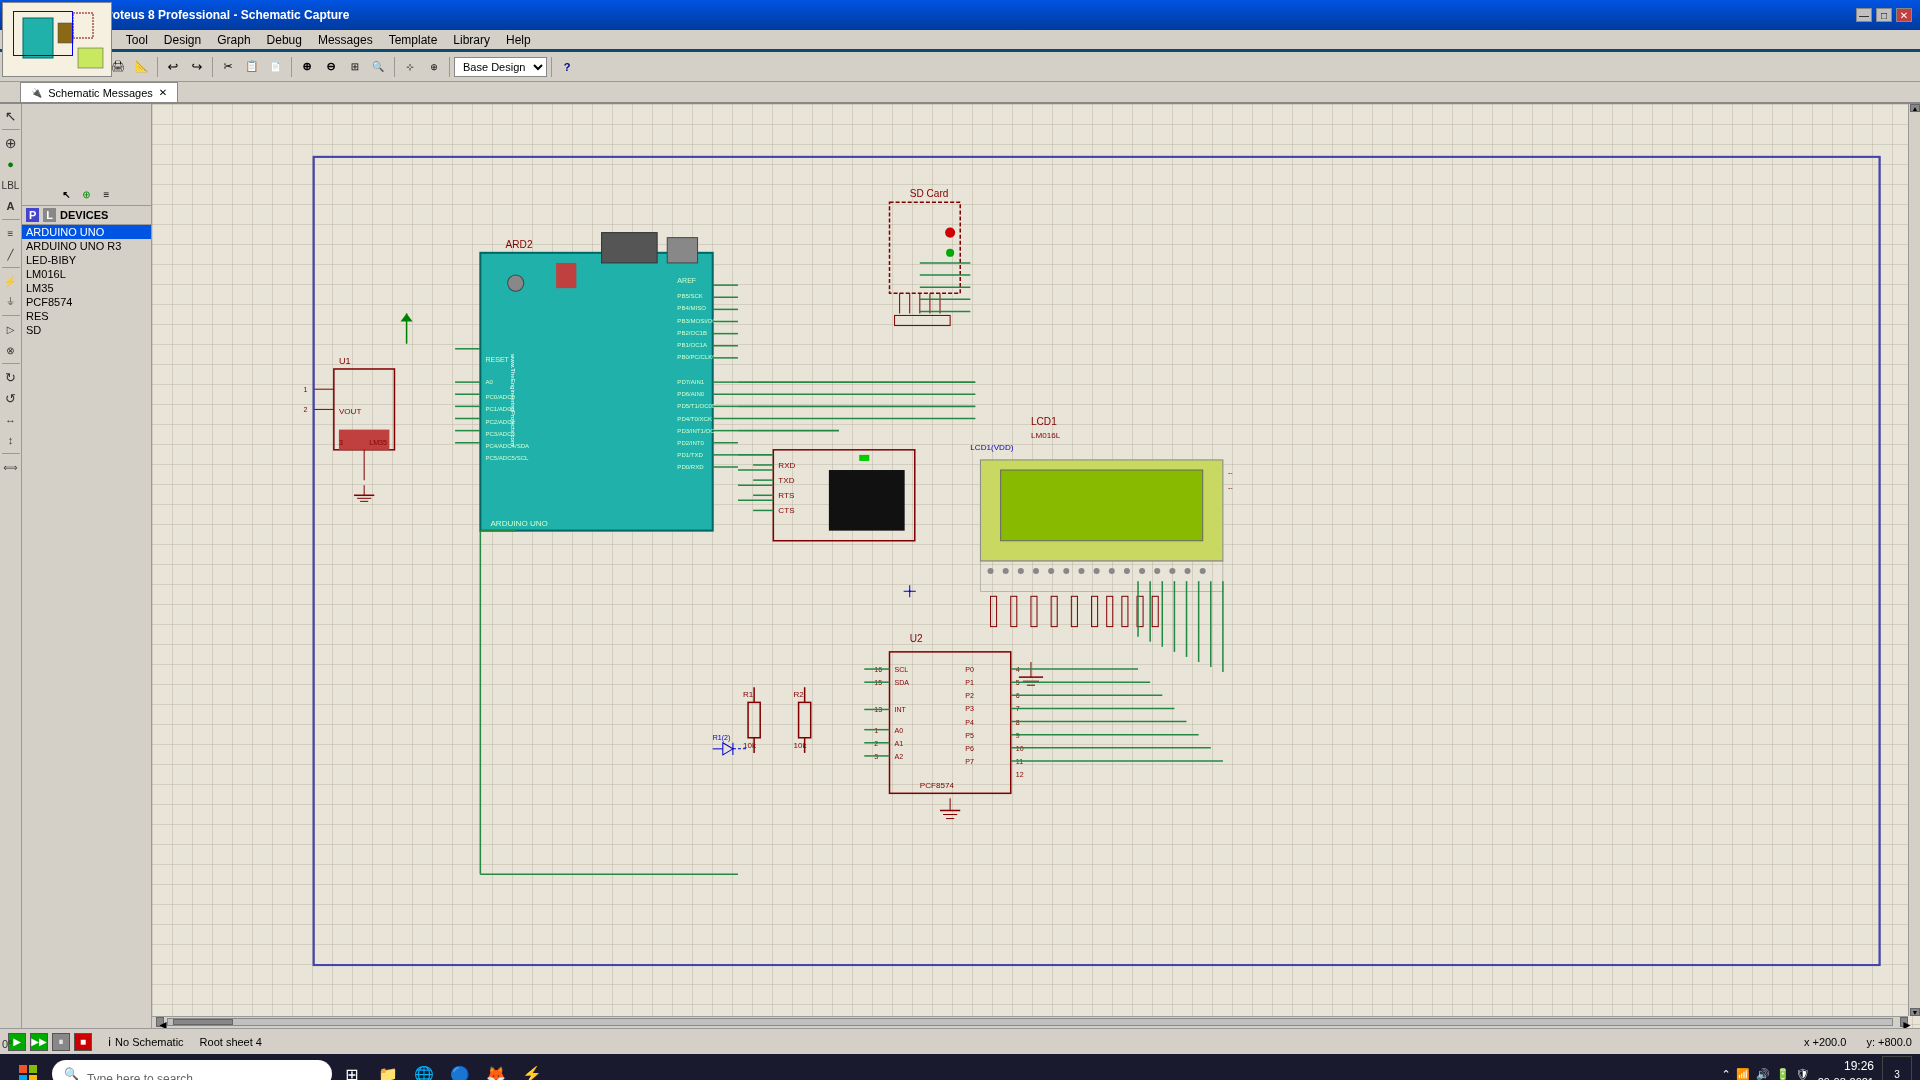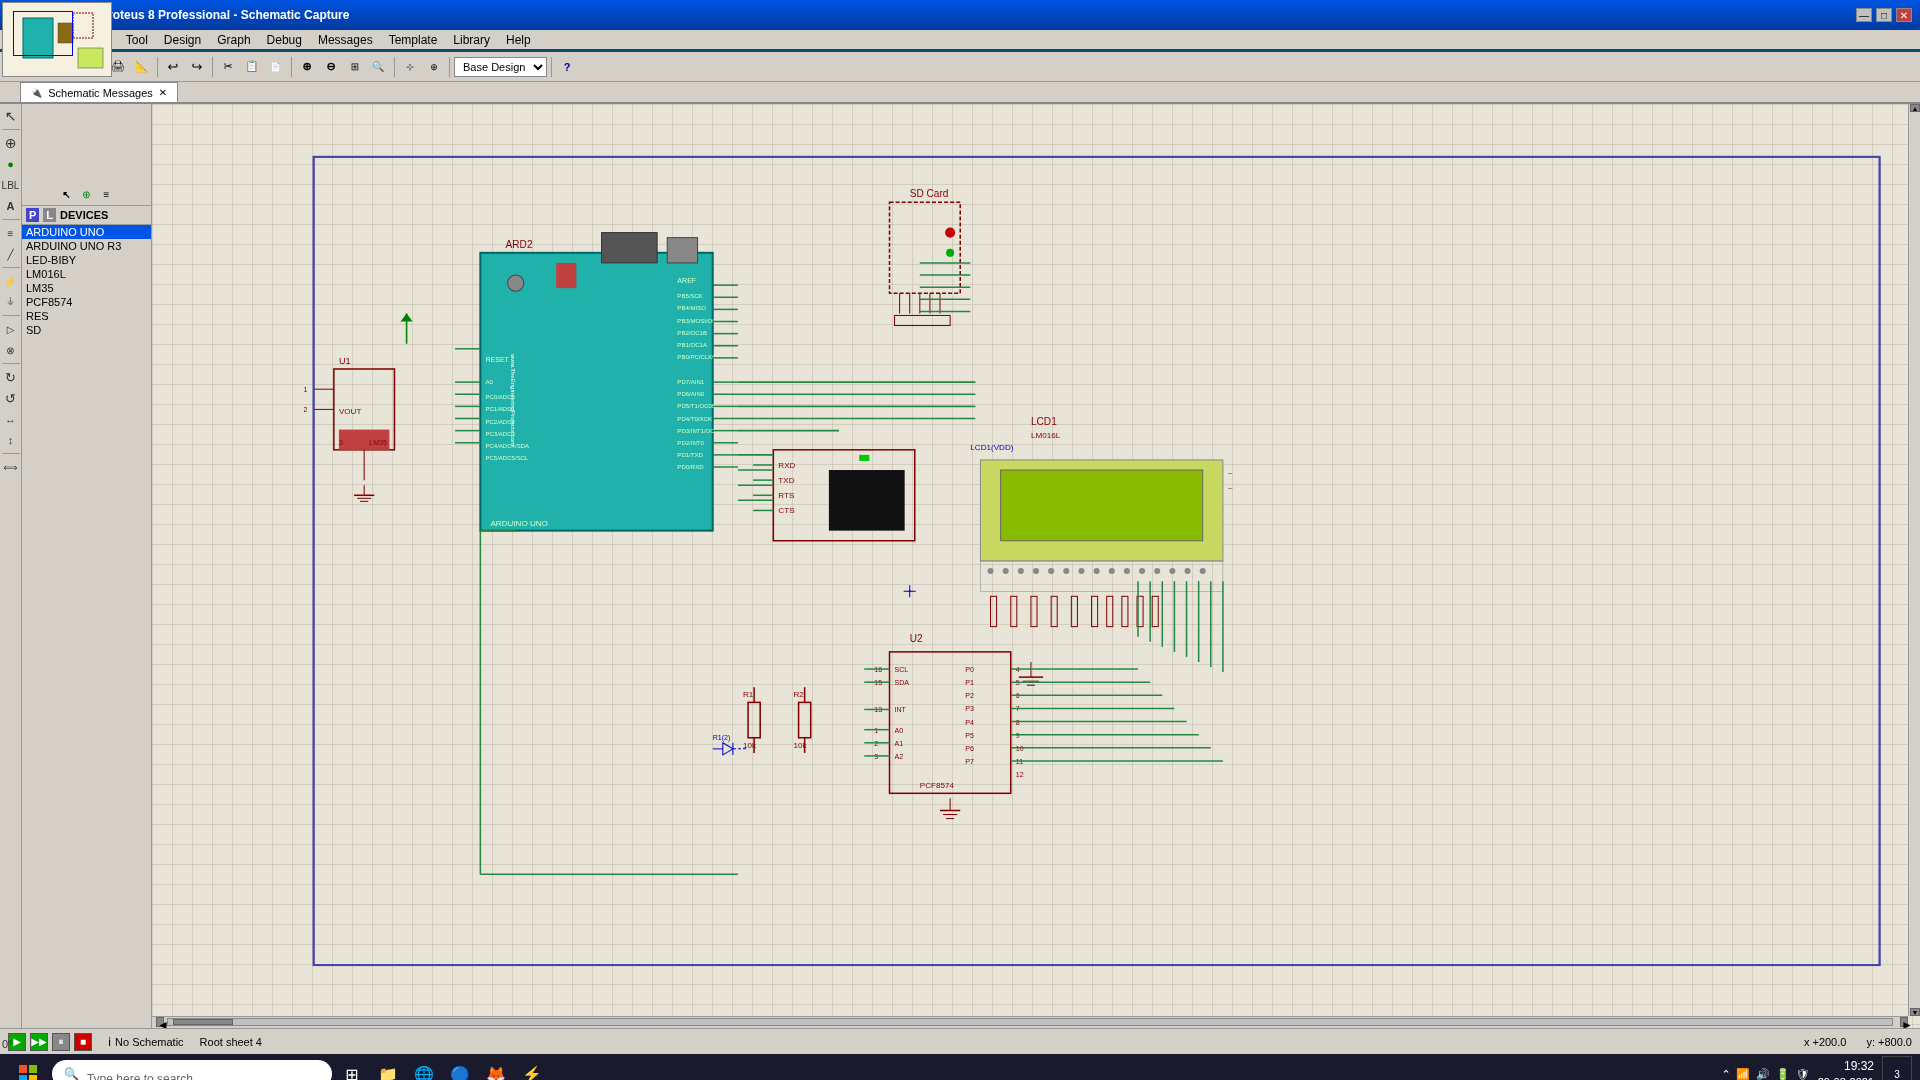--- a/index.html
+++ b/index.html
@@ -756,18 +756,18 @@
   <div class="taskbar-icon" style="color:#4444ff;">⚡</div>
   <div class="taskbar-right">
     <div class="sys-tray">
       <span>⌃</span>
       <span>📶</span>
       <span>🔊</span>
       <span>🔋</span>
       <span>🛡</span>
     </div>
     <div class="clock">
-      <div style="font-size:12px;color:white;">19:32</div>
+      <div style="font-size:12px;color:white;">19:26</div>
       <div style="font-size:11px;color:white;">29-08-2021</div>
     </div>
     <div style="width:30px;height:36px;background:#1a1a2e;border:1px solid #444;display:flex;align-items:center;justify-content:center;color:white;font-size:10px;">3</div>
   </div>
 </div>
 
 </body></html>

